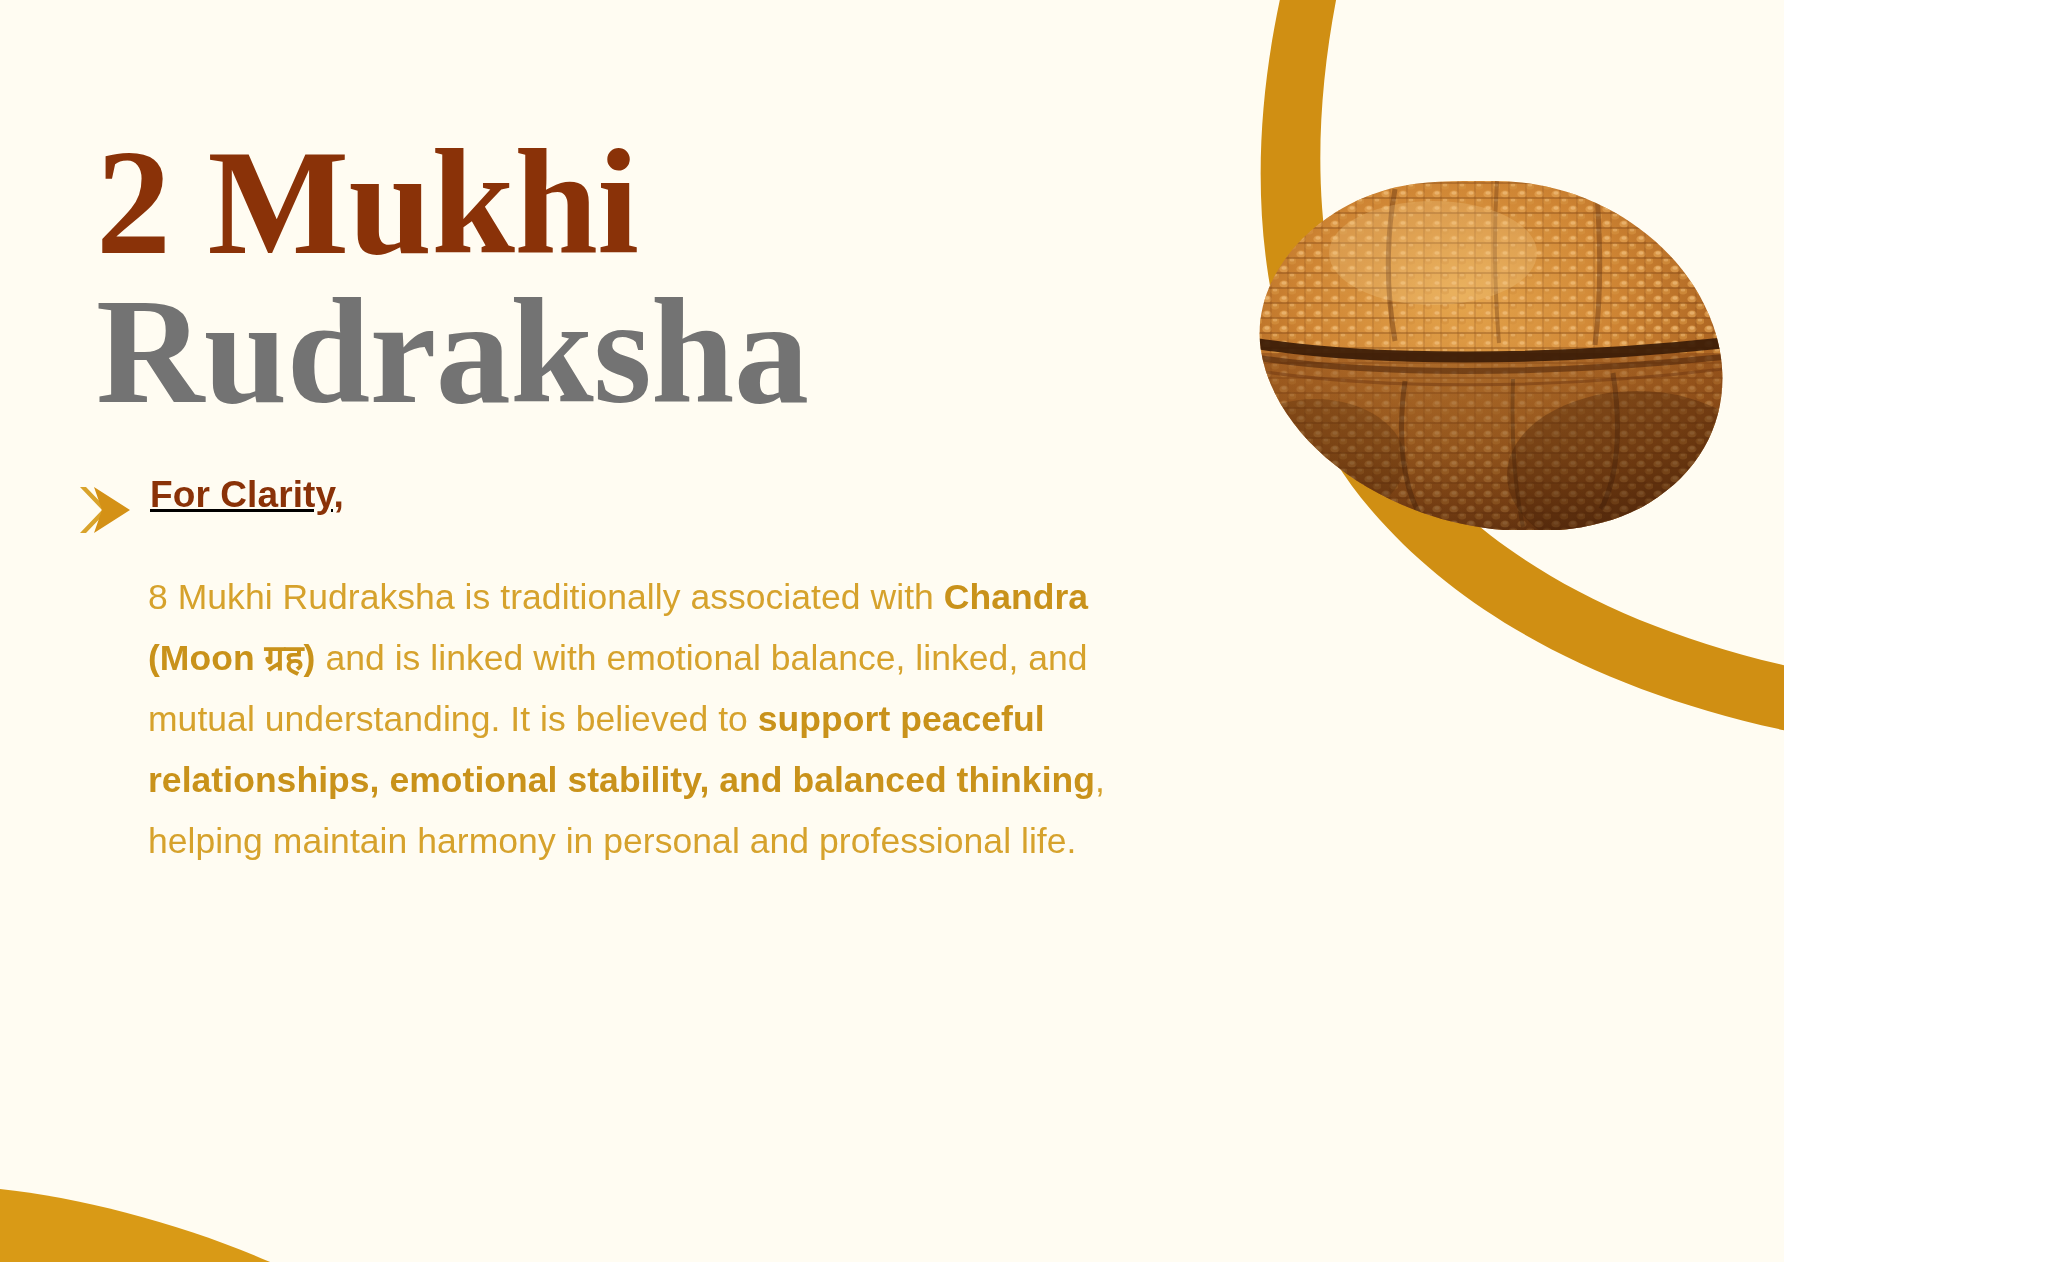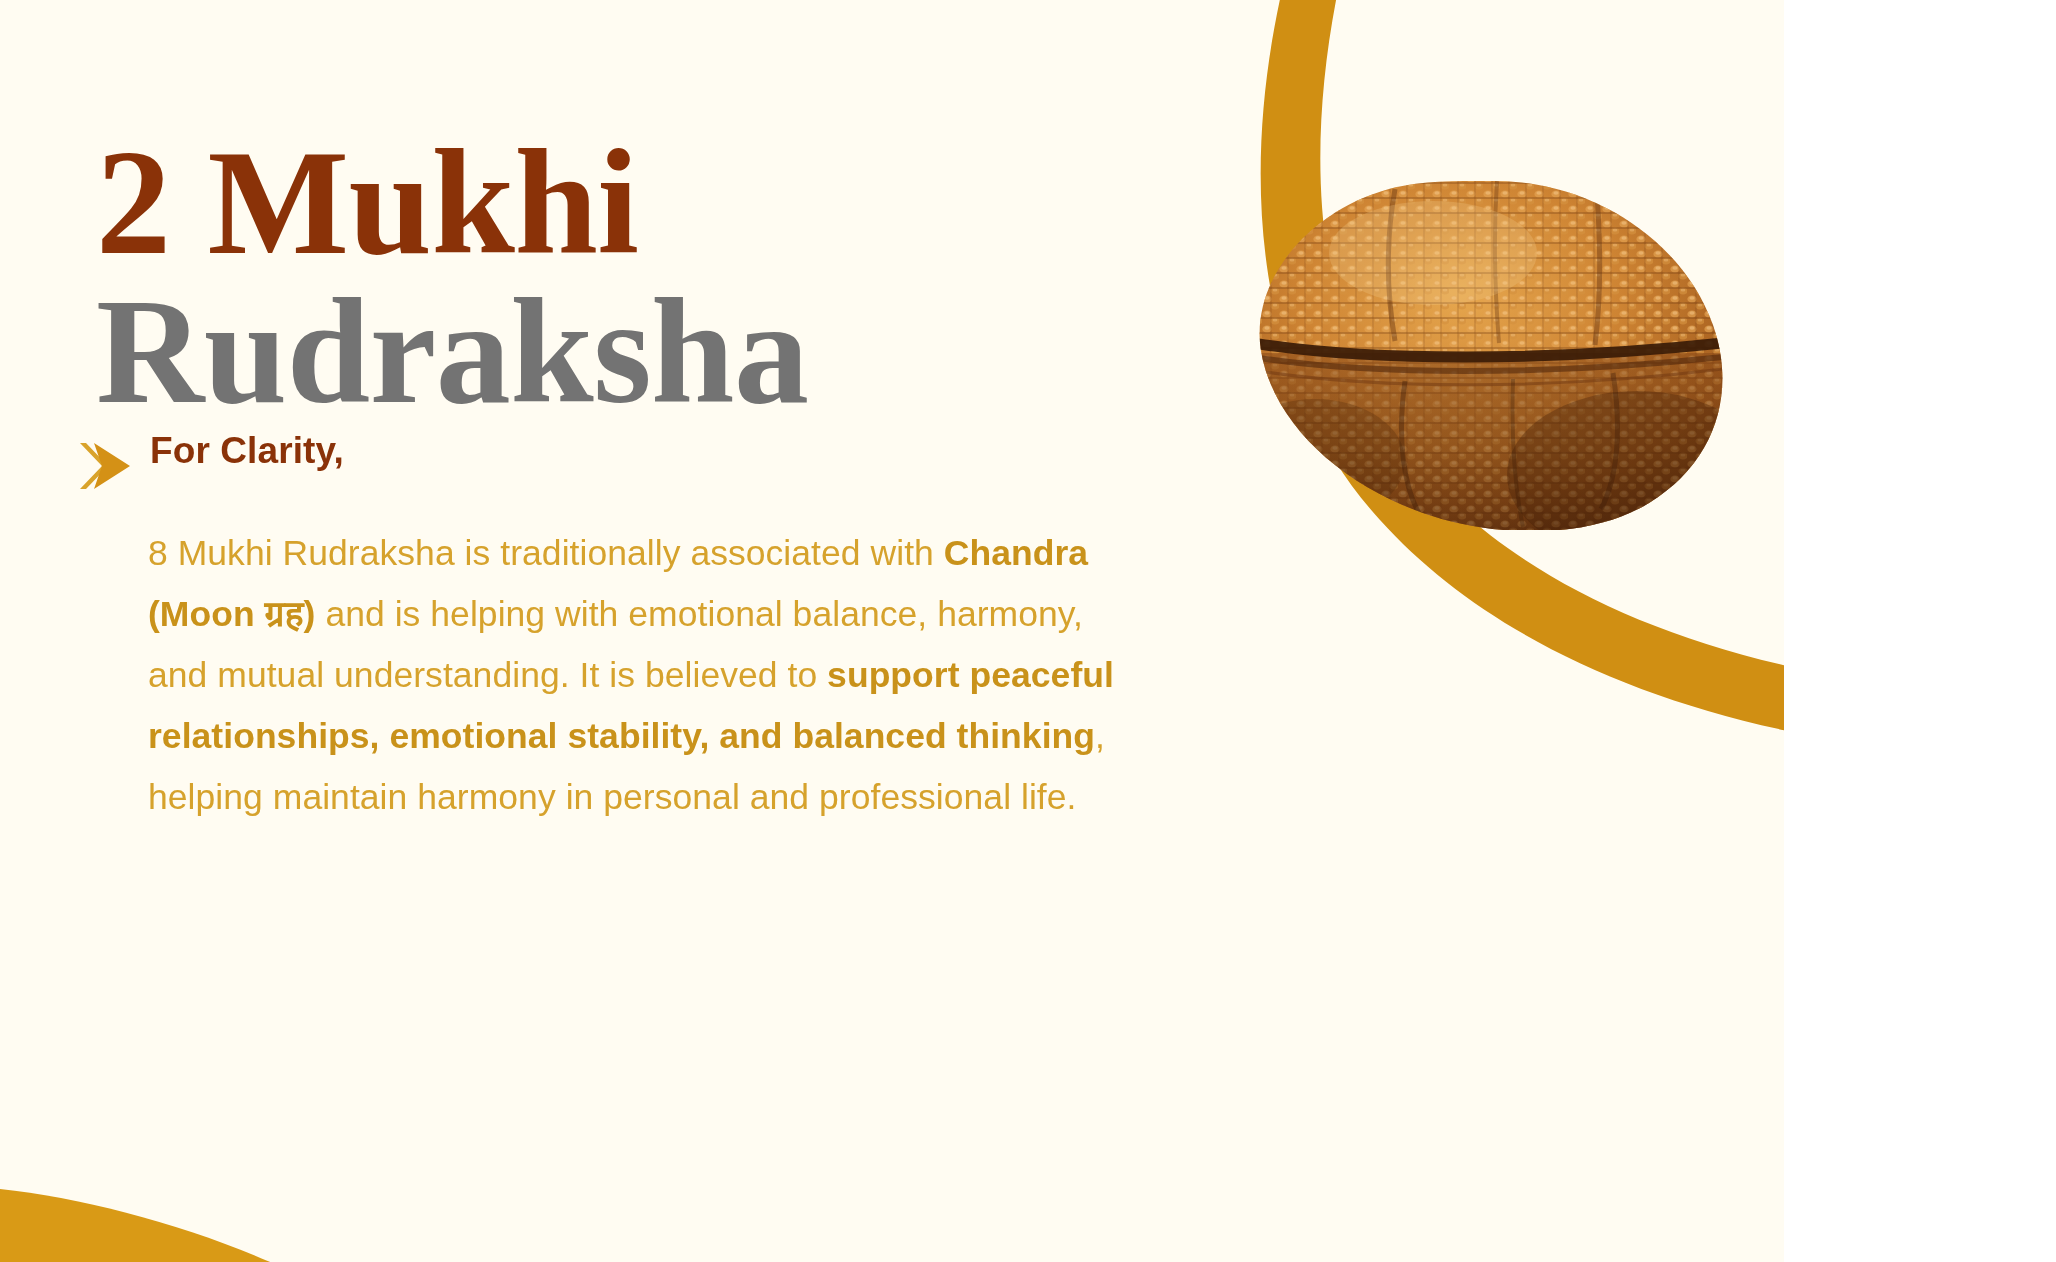--- a/index.html
+++ b/index.html
@@ -51,20 +51,22 @@
     line-height: 0.99;
     letter-spacing: -0.5px;
     white-space: nowrap;
   }
   .title-line-1 { color: #8A3208; }
   .title-line-2 { color: #737373; }
 
   .subtitle-row {
     display: flex;
     align-items: flex-start;
+    margin-top: 44px;
+    text-decoration: underline;
   }
 
   .chevron-icon {
     flex: 0 0 auto;
     width: 62px;
     height: 62px;
     margin-top: 10px;
     margin-left: -22px;
   }
 
@@ -198,16 +200,16 @@
 
         <path d="M6,8 L28,31 L6,54 L12,54 L34,31 L12,8 Z" fill="#D9A32B"></path>
 
         <path d="M20,8 L56,31 L20,54 L28,31 Z" fill="#D49116"></path>
       </svg>
       <div class="subtitle-text">
         <span>For Clarity,</span>
       </div>
     </div>
 
-    <p class="body-text"><span>8 Mukhi Rudraksha is traditionally associated with </span><b>Chandra (Moon ग्रह)</b><span> and is helping with emotional balance, harmony, and mutual understanding. It is believed to </span><b>support peaceful relationships, emotional stability, and balanced thinking</b><span>, helping maintain harmony in personal and professional life.</span></p>
+    <p class="body-text"><span>8 Mukhi Rudraksha is traditionally associated with </span><b>Chandra (Moon ग्रह)</b><span> and is linked with emotional balance, linked, and mutual understanding. It is believed to </span><b>support peaceful relationships, emotional stability, and balanced thinking</b><span>, helping maintain harmony in personal and professional life.</span></p>
   </div>
 
 </div>
 
 </body></html>

